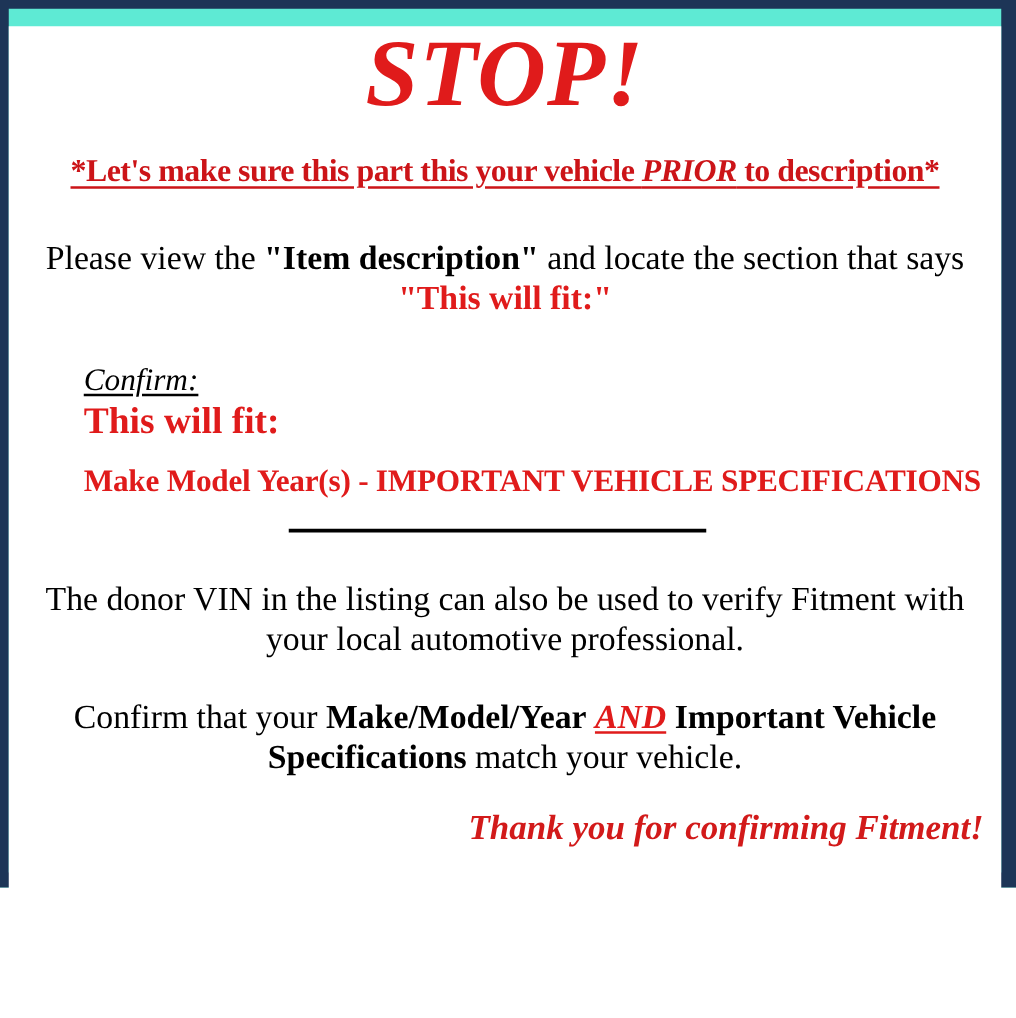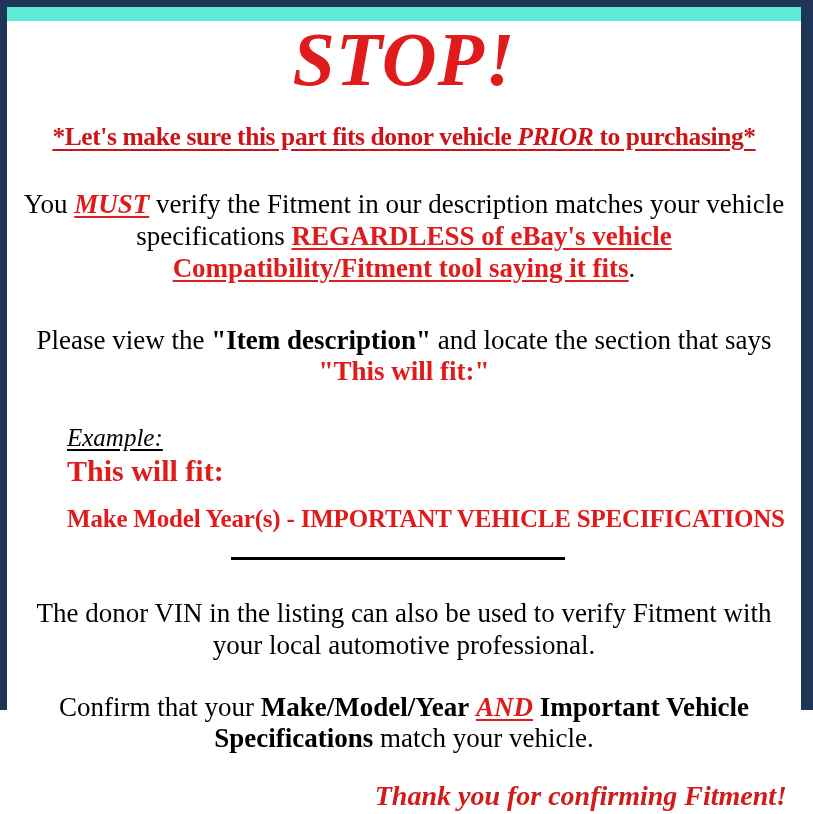--- a/index.html
+++ b/index.html
@@ -148,28 +148,27 @@
   }
 </style>
 </head>
 <body>
 
 <div class="notice-card">
   <div class="notice-inner">
 
     <div class="stop-title">STOP!</div>
 
-    <div class="subtitle"><span>*Let's make sure this part fits donor vehicle </span><span class="ital">PRIOR</span><span> to purchasing*</span></div>
+    <div class="subtitle"><span>*Let's make sure this part this your vehicle </span><span class="ital">PRIOR</span><span> to description*</span></div>
 
-    <p class="para p-must"><span>You </span><span class="emph-must">MUST</span><span> verify the Fitment in our description matches your vehicle specifications </span><span class="emph-regardless">REGARDLESS of eBay's vehicle Compatibility/Fitment tool saying it fits</span><span>.</span></p>
 
     <p class="para p-view"><span>Please view the </span><span class="b">"Item description"</span><span> and locate the section that says </span><span class="b red">"This will fit:"</span></p>
 
     <div class="example-block">
-      <div class="example-label">Example:</div>
+      <div class="example-label">Confirm:</div>
       <div class="example-fit">This will fit:</div>
       <div class="example-spec">Make Model Year(s) - IMPORTANT VEHICLE SPECIFICATIONS</div>
     </div>
 
     <div class="divider-wrap">
       <div class="divider"></div>
     </div>
 
     <p class="para p-vin">The donor VIN in the listing can also be used to verify Fitment with your local automotive professional.</p>
 

